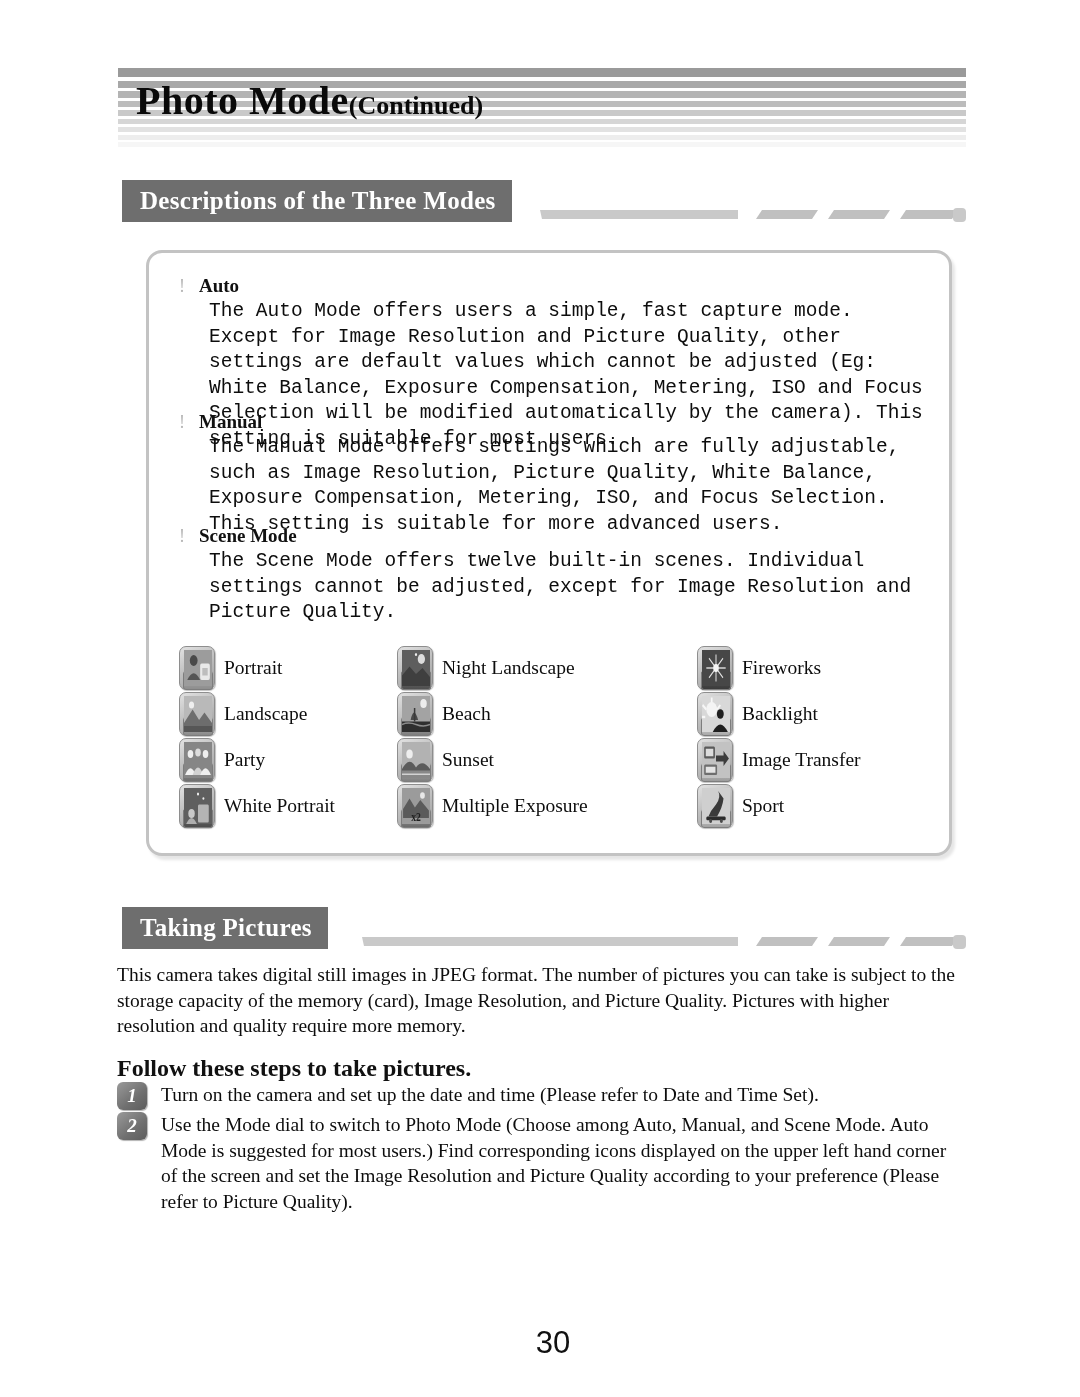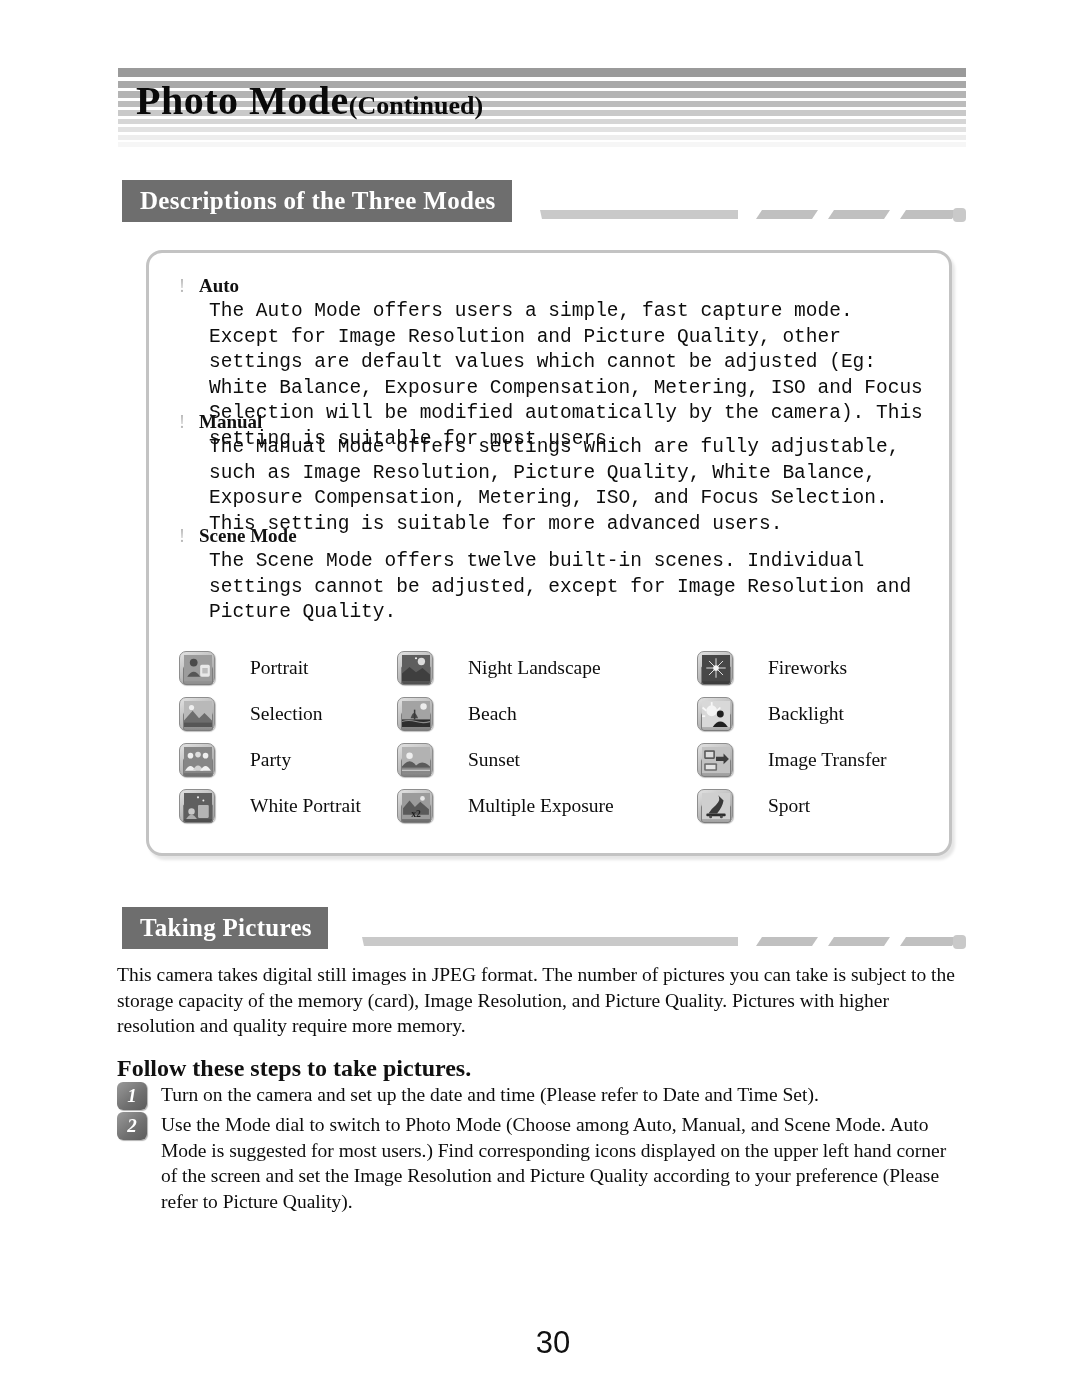--- a/index.html
+++ b/index.html
@@ -154,39 +154,38 @@
     width: 756px;
   }
   .scene-col {
     position: absolute;
     top: 0;
   }
   .scene-item {
     display: flex;
     align-items: center;
     height: 46px;
-    gap: 15px;
   }
   .scene-label {
     font-size: 19.5px;
     font-family: "Liberation Serif", serif;
     color: #0d0d0d;
     white-space: nowrap;
   }
 
   
   .sicon {
     width: 36px;
-    height: 34px;
+    height: 44px;
     border-radius: 7px;
     background: linear-gradient(150deg, #e2e2e2 0%, #b9b9b9 55%, #9e9e9e 100%);
     border: 1px solid #8e8e8e;
     box-sizing: border-box;
     padding: 3px;
-    margin-right: 20px;
+    margin-right: 9px;
     flex: 0 0 auto;
     box-shadow: 1px 1px 1px rgba(0,0,0,0.25);
   }
   .sicon .face {
     width: 100%;
     height: 100%;
     border-radius: 3px;
     position: relative;
     overflow: hidden;
     border: 1px solid #7d7d7d;
@@ -329,21 +328,21 @@
         <span class="sicon">
           <span class="face" style="background:linear-gradient(#c4c4c4,#8a8a8a);">
             <svg viewBox="0 0 26 24" width="100%" height="100%" preserveAspectRatio="none">
               <rect x="0" y="0" width="26" height="24" fill="#b9b9b9"></rect>
               <circle cx="7" cy="6" r="2.4" fill="#efefef"></circle>
               <path d="M0 18 L8 9 L14 16 L19 11 L26 18 L26 24 L0 24 Z" fill="#6d6d6d"></path>
               <rect x="0" y="20" width="26" height="4" fill="#565656"></rect>
             </svg>
           </span>
         </span>
-        <span class="scene-label">Selection</span>
+        <span class="scene-label">Landscape</span>
       </div>
       <div class="scene-item">
         <span class="sicon">
           <span class="face" style="background:linear-gradient(#9a9a9a,#6e6e6e);">
             <svg viewBox="0 0 26 24" width="100%" height="100%" preserveAspectRatio="none">
               <rect x="0" y="0" width="26" height="24" fill="#868686"></rect>
               <circle cx="6" cy="8" r="2.6" fill="#efefef"></circle>
               <circle cx="13" cy="7" r="2.6" fill="#dddddd"></circle>
               <circle cx="20" cy="8" r="2.6" fill="#efefef"></circle>
               <path d="M1 22 Q6 13 11 22 Z" fill="#f0f0f0"></path>

